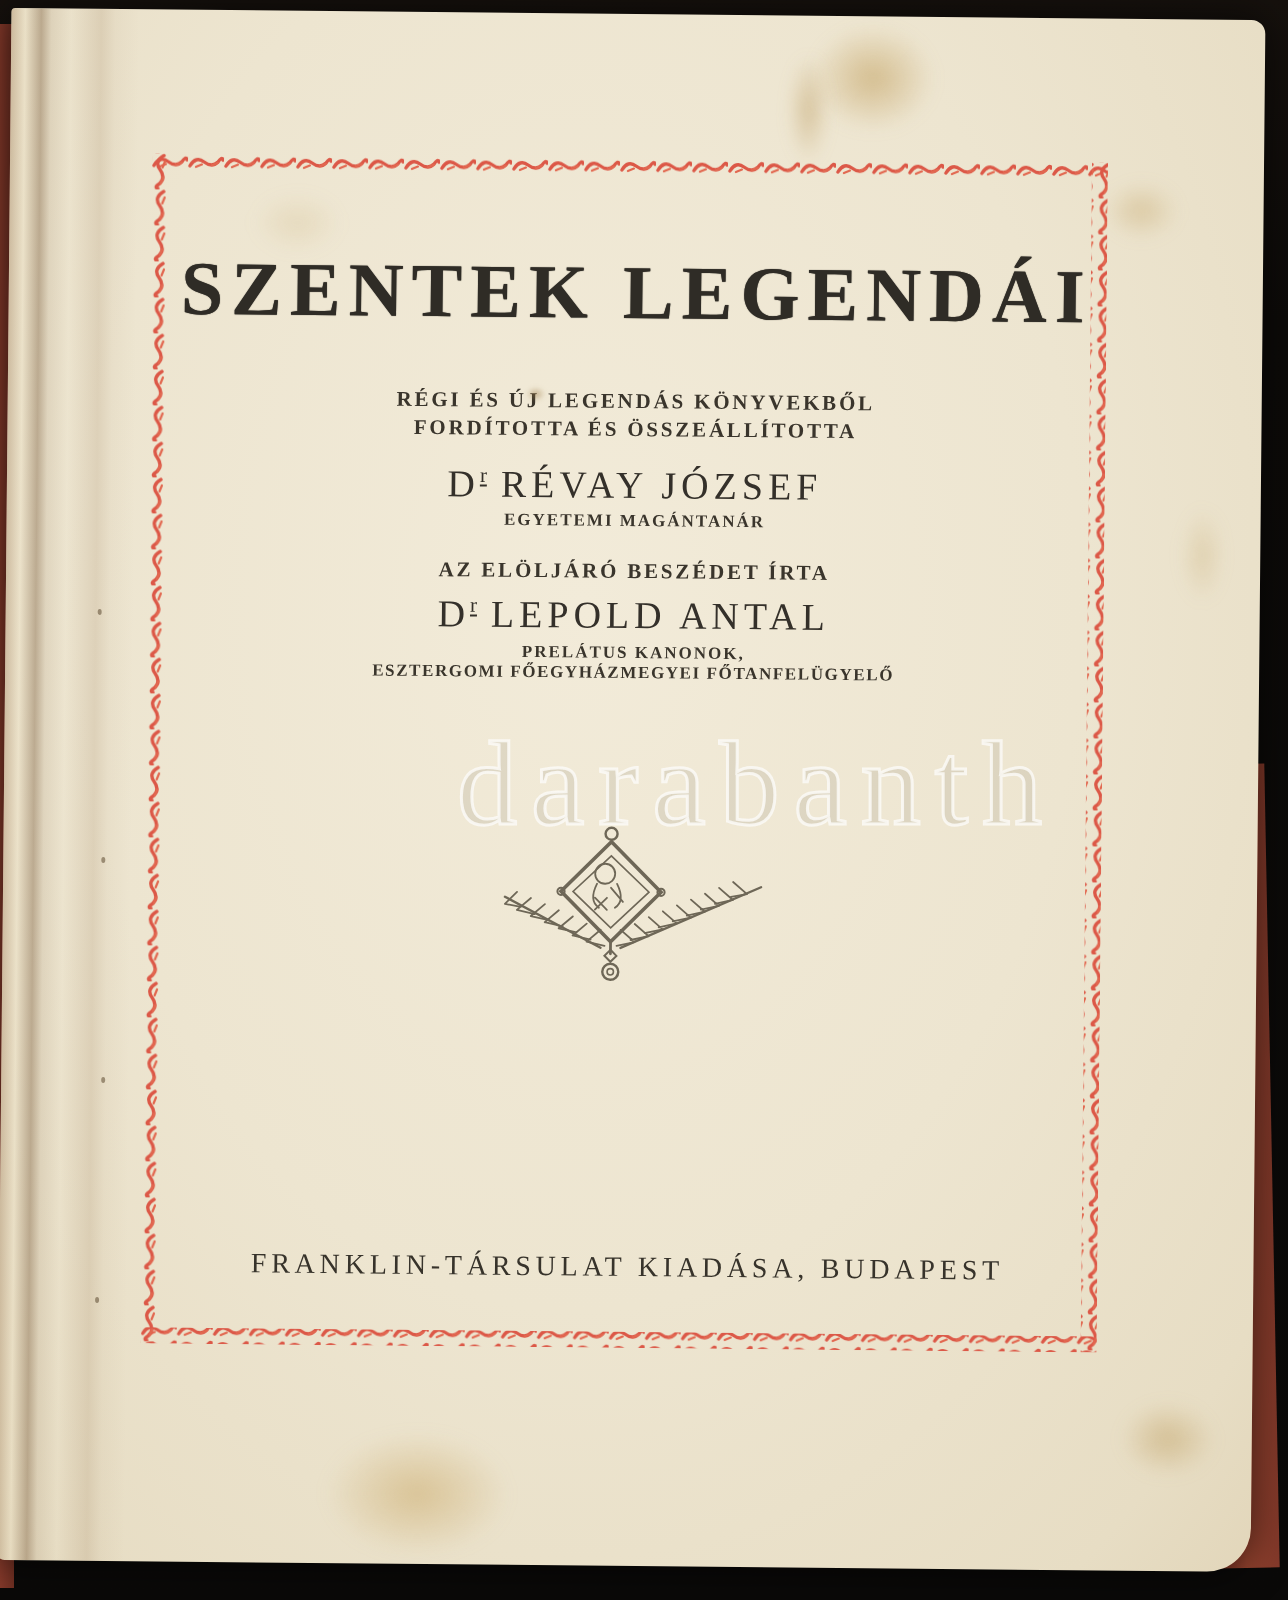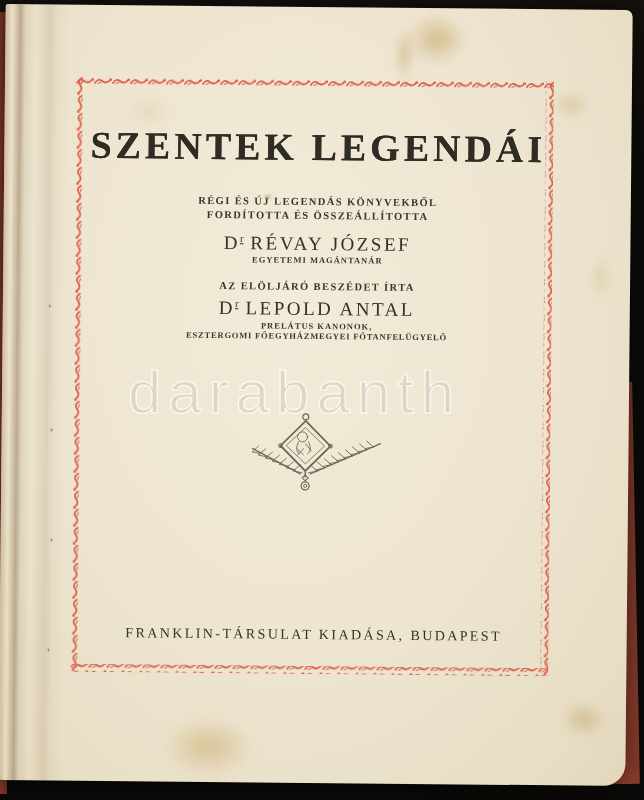--- a/index.html
+++ b/index.html
@@ -67,22 +67,22 @@
   .author2{top:291px;font-size:19px;letter-spacing:2.5px;color:#34302a;}
   .role2a{top:314px;font-size:8.5px;font-weight:700;letter-spacing:1px;}
   .role2b{top:324px;font-size:8.5px;font-weight:700;letter-spacing:.8px;}
   .publisher{top:620px;font-size:14px;font-weight:400;letter-spacing:2.4px;color:#37332b;}
   sup.dr{font-size:.55em;vertical-align:super;text-decoration:underline;letter-spacing:0;}
   .dr-gap{display:inline-block;width:7px;}
   
   .ornament{position:absolute;left:246px;top:406px;}
   
   .watermark{
-    position:absolute;left:128px;top:358px;width:400px;text-align:left;
-    font-family:Liberation Sans, sans-serif;
+    position:absolute;left:128px;top:358px;width:400px;text-align:right;
+    font-family:Liberation Serif, serif;
     font-size:60px;letter-spacing:7px;font-weight:400;
     color:transparent;
     -webkit-text-stroke:1.5px rgba(255,255,255,.78);
     text-stroke:1.5px rgba(255,255,255,.78);
     opacity:.9;
     text-shadow:0 0 1px rgba(160,150,130,.25);
     pointer-events:none;
   }
 </style>
 </head>

